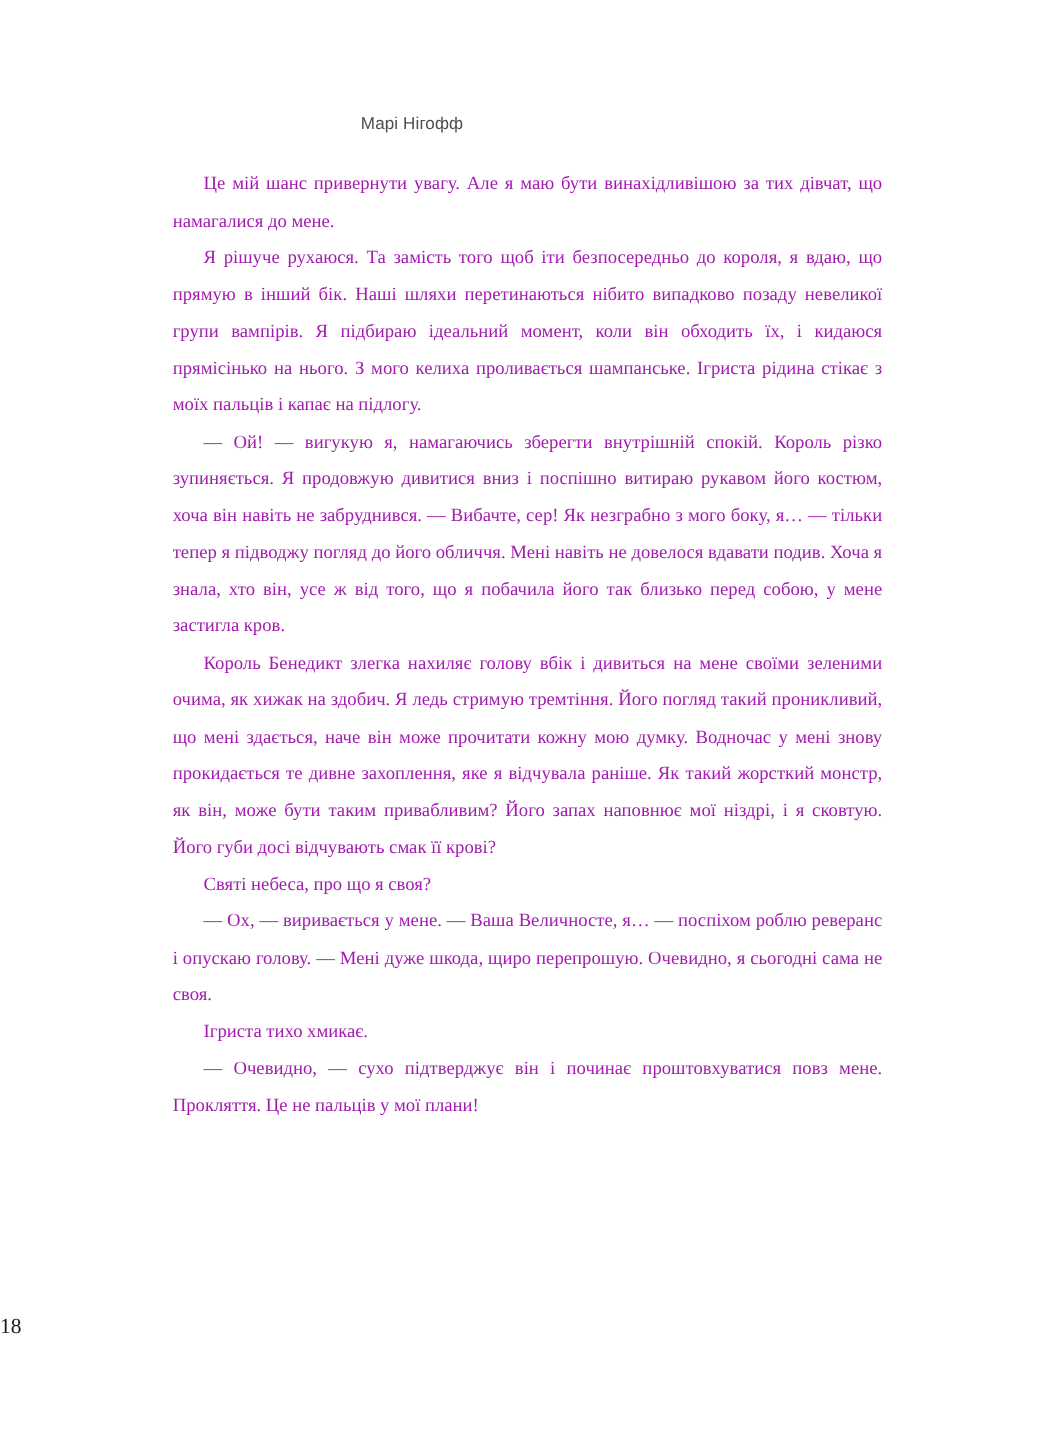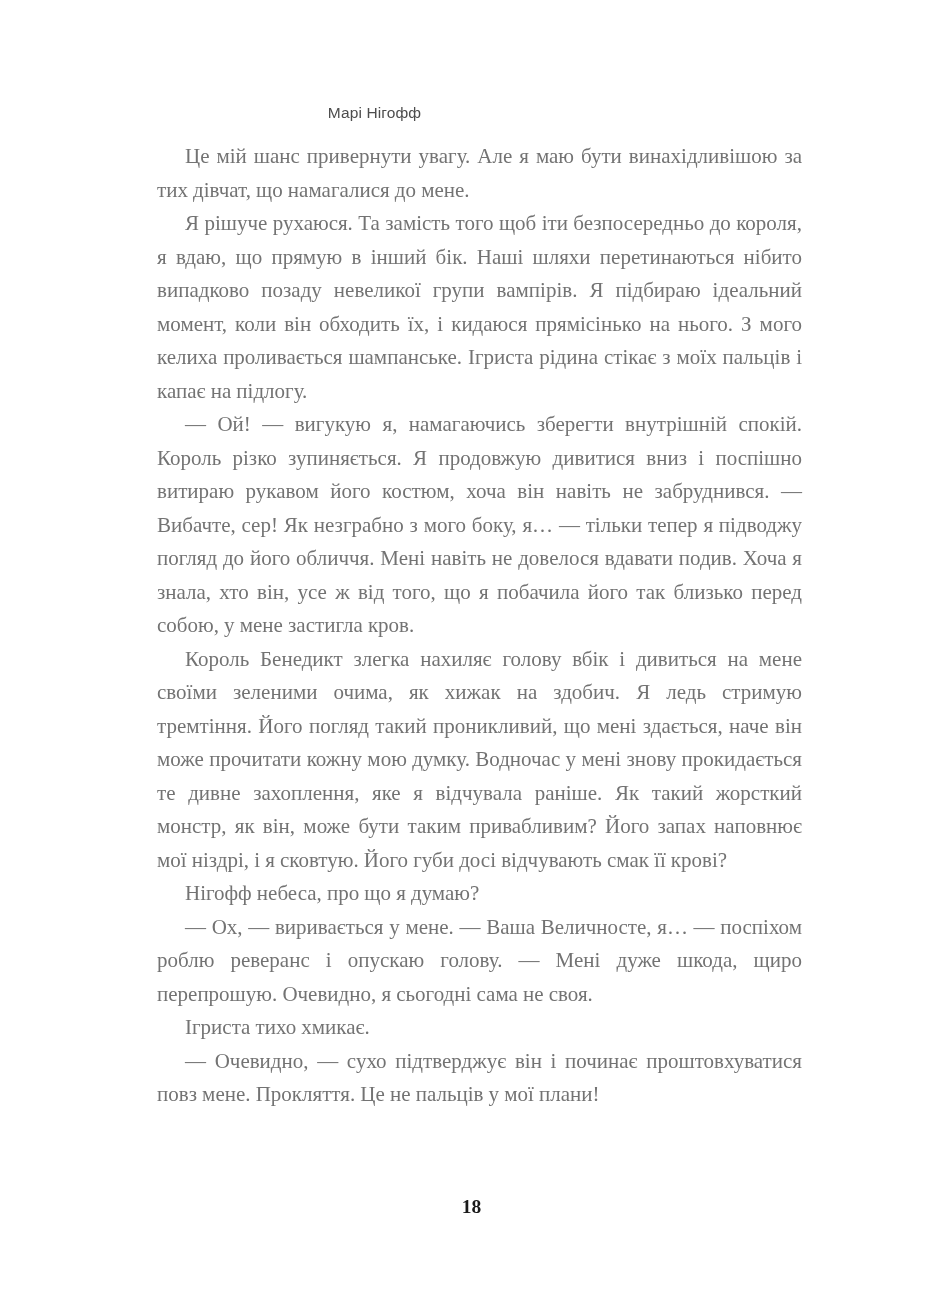--- a/index.html
+++ b/index.html
@@ -29,27 +29,27 @@
     font-family: "Liberation Sans", sans-serif;
     font-size: 15.5px;
     line-height: 20px;
     color: #4d4d4d;
     letter-spacing: 0.1px;
   }
 
   
   .text-column {
     position: absolute;
-    top: 140px;
+    top: 150px;
     left: 157px;
     width: 645px;
     font-family: "Liberation Serif", "DejaVu Serif", serif;
-    font-size: 21px;
+    font-size: 17px;
     line-height: 33.5px;
-    color: #737373;
+    color: #a21caf;
     text-align: justify;
     text-justify: inter-word;
     -webkit-hyphens: auto;
     hyphens: auto;
   }
 
   .text-column p {
     margin: 0;
     padding: 0;
     text-indent: 28px;
@@ -60,41 +60,40 @@
   }
 
   
 
   
   .folio {
     position: absolute;
     top: 1193px;
     left: 0;
     width: 943px;
-    text-align: center;
+    text-align: left;
     font-family: "Liberation Serif", "DejaVu Serif", serif;
     font-size: 19.5px;
     line-height: 28px;
     color: #1a1a1a;
-    font-weight: bold;
   }
 </style>
 </head>
 <body>
 
 <div class="page">
 
   <div class="running-head">Марі Нігофф</div>
 
   <div class="text-column">
       <p>Це мій шанс привернути увагу. Але я маю бути винахідливішою за тих дівчат, що намагалися до мене.</p>
       <p>Я рішуче рухаюся. Та замість того щоб іти безпосередньо до короля, я вдаю, що прямую в інший бік. Наші шляхи перетинаються нібито випадково позаду невеликої групи вампірів. Я підбираю ідеальний момент, коли він обходить їх, і кидаюся прямісінько на нього. З мого келиха проливається шампанське. Ігриста рідина стікає з моїх пальців і капає на підлогу.</p>
       <p>— Ой! — вигукую я, намагаючись зберегти внутрішній спокій. Король різко зупиняється. Я продовжую дивитися вниз і поспішно витираю рукавом його костюм, хоча він навіть не забруднився. — Вибачте, сер! Як незграбно з мого боку, я… — тільки тепер я підводжу погляд до його обличчя. Мені навіть не довелося вдавати подив. Хоча я знала, хто він, усе ж від того, що я побачила його так близько перед собою, у мене застигла кров.</p>
       <p>Король Бенедикт злегка нахиляє голову вбік і дивиться на мене своїми зеленими очима, як хижак на здобич. Я ледь стримую тремтіння. Його погляд такий проникливий, що мені здається, наче він може прочитати кожну мою думку. Водночас у мені знову прокидається те дивне захоплення, яке я відчувала раніше. Як такий жорсткий монстр, як він, може бути таким привабливим? Його запах наповнює мої ніздрі, і я сковтую. Його губи досі відчувають смак її крові?</p>
-      <p>Нігофф небеса, про що я думаю?</p>
+      <p>Святі небеса, про що я своя?</p>
       <p>— Ох, — виривається у мене. — Ваша Величносте, я… — поспіхом роблю реверанс і опускаю голову. — Мені дуже шкода, щиро перепрошую. Очевидно, я сьогодні сама не своя.</p>
       <p>Ігриста тихо хмикає.</p>
       <p>— Очевидно, — сухо підтверджує він і починає проштовхуватися повз мене. Прокляття. Це не пальців у мої плани!</p>
     </div>
 
   <div class="folio">18</div>
 
 </div>
 
 </body></html>

